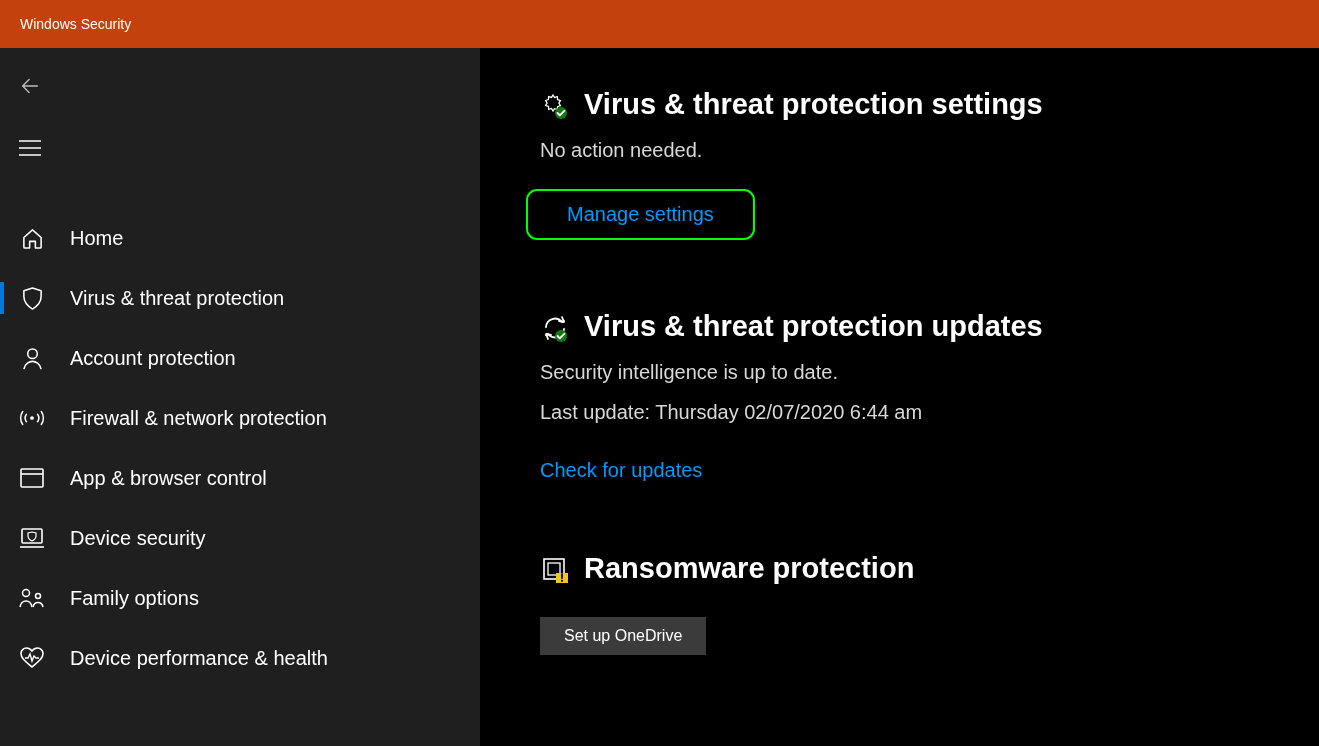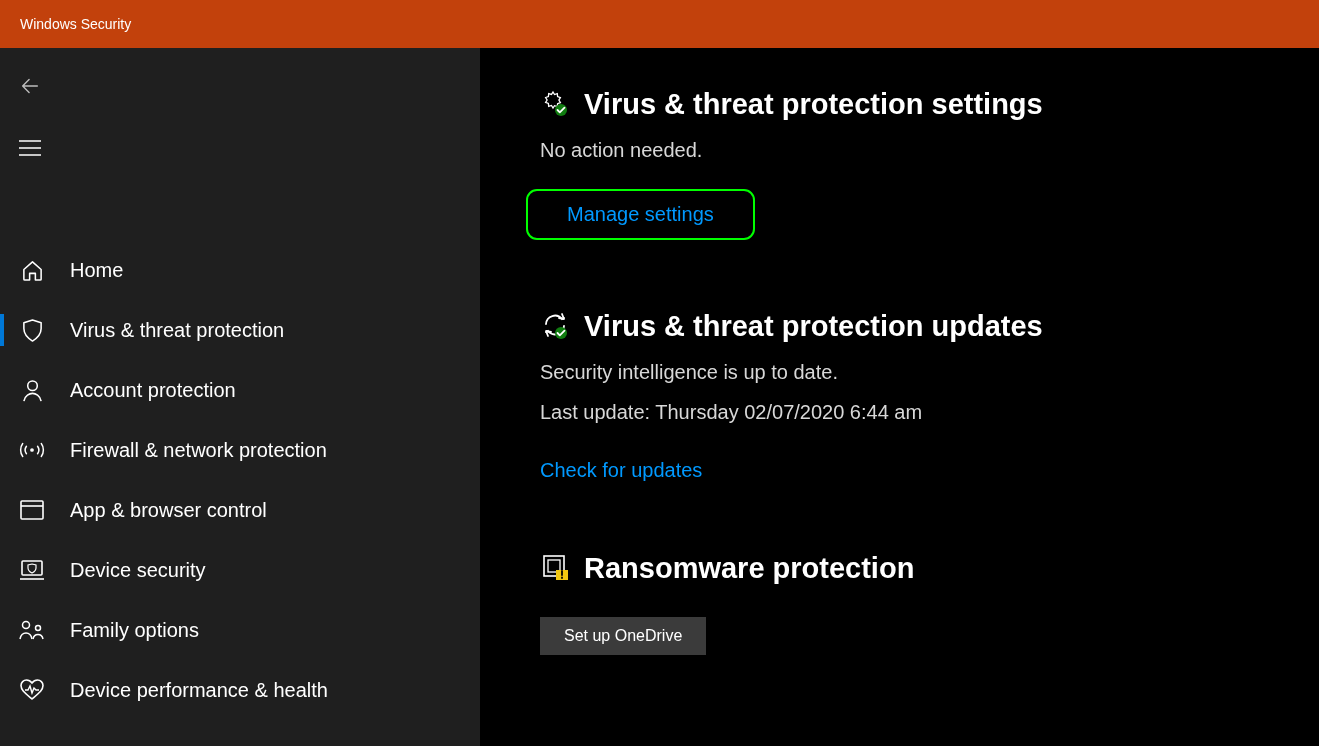--- a/index.html
+++ b/index.html
@@ -24,21 +24,20 @@
   .body {
     display: flex;
     height: calc(100% - 48px);
   }
   .sidebar {
     width: 480px;
     background: #1f1f1f;
     display: flex;
     flex-direction: column;
     padding-top: 12px;
-    gap: 32px;
   }
   .side-top {
     display:flex;
     flex-direction:column;
   }
   .icon-btn {
     width: 60px;
     height: 52px;
     display: flex;
     align-items: center;
@@ -83,21 +82,21 @@
     flex: 1;
     background: #000000;
     padding: 40px 60px 40px 60px;
     overflow: hidden;
   }
   .section {
     margin-bottom: 70px;
   }
   .sec-header {
     display: flex;
-    align-items: flex-start;
+    align-items: flex-end;
     margin-bottom: 14px;
   }
   .sec-icon {
     width: 30px;
     height: 30px;
     margin-right: 14px;
     display:flex;
     align-items:center;
     justify-content:center;
     flex-shrink:0;

